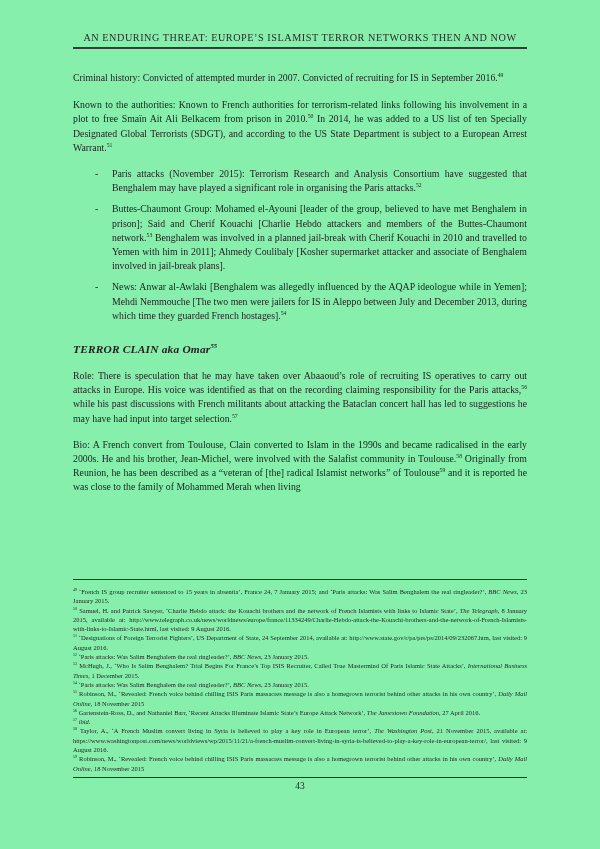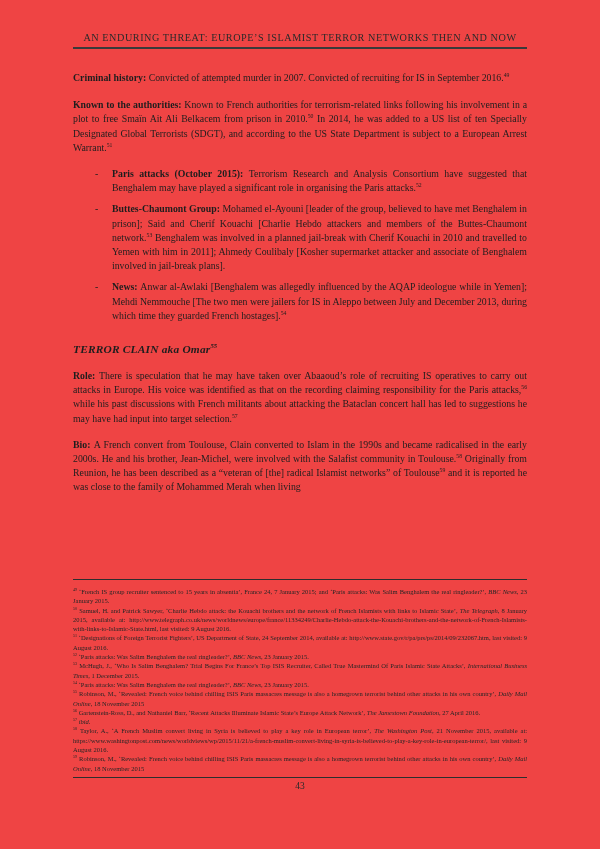--- a/index.html
+++ b/index.html
@@ -1,21 +1,21 @@
 <!DOCTYPE html>
 <html><head>
 <meta charset="utf-8">
 <style>
   html, body { margin: 0; padding: 0; background: #e8e8e8; }
   .page {
     position: relative;
     width: 600px;
     height: 849px;
     margin: 0 auto;
-    background: #ef4444;
+    background: #86efac;
     font-family: "Liberation Serif", "DejaVu Serif", serif;
     color: #1e1e1e;
     box-sizing: border-box;
     padding: 32px 73px 0 73px;
     overflow: hidden;
   }
   .header-title {
     text-align: center;
     font-size: 10.2px;
     letter-spacing: 0.55px;
@@ -31,21 +31,21 @@
   .para {
     margin: 13px 0 0 0;
     font-size: 9.8px;
     line-height: 14.2px;
     text-align: justify;
   }
   .para.first { margin-top: 22px; }
   .para.label { margin-top: 15px; }
   .para.role { margin-top: 13px; }
   .para.bio  { margin-top: 12px; }
-  .b { font-weight: bold; }
+  .b { font-weight: normal; }
   .i { font-style: italic; }
   sup {
     font-size: 58%;
     vertical-align: super;
     line-height: 0;
     letter-spacing: 0;
   }
   .bullets { margin-top: 12px; }
   .bullet { display: flex; margin-top: 7px; }
   .bullet:first-child { margin-top: 0; }
@@ -105,21 +105,21 @@
 
   <main>
     <p class="para first"><span class="b">Criminal history: </span><span>Convicted of attempted murder in 2007. Convicted of recruiting for IS in September 2016.</span><sup>49</sup></p>
 
     <p class="para"><span class="b">Known to the authorities: </span><span>Known to French authorities for terrorism-related links following his involvement in a plot to free Smaïn Ait Ali Belkacem from prison in 2010.</span><sup>50</sup><span> In 2014, he was added to a US list of ten Specially Designated Global Terrorists (SDGT), and according to the US State Department is subject to a European Arrest Warrant.</span><sup>51</sup></p>
 
 
     <div class="bullets">
         <div class="bullet">
           <span class="marker">-</span>
-          <div class="bullet-body"><span class="b">Paris attacks (October 2015): </span><span>Terrorism Research and Analysis Consortium have suggested that Benghalem may have played a significant role in organising the Paris attacks.</span><sup>52</sup></div>
+          <div class="bullet-body"><span class="b">Paris attacks (November 2015): </span><span>Terrorism Research and Analysis Consortium have suggested that Benghalem may have played a significant role in organising the Paris attacks.</span><sup>52</sup></div>
         </div>
         <div class="bullet">
           <span class="marker">-</span>
           <div class="bullet-body"><span class="b">Buttes-Chaumont Group: </span><span>Mohamed el-Ayouni [leader of the group, believed to have met Benghalem in prison]; Said and Cherif Kouachi [Charlie Hebdo attackers and members of the Buttes-Chaumont network.</span><sup>53</sup><span> Benghalem was involved in a planned jail-break with Cherif Kouachi in 2010 and travelled to Yemen with him in 2011]; Ahmedy Coulibaly [Kosher supermarket attacker and associate of Benghalem involved in jail-break plans].</span></div>
         </div>
         <div class="bullet">
           <span class="marker">-</span>
           <div class="bullet-body"><span class="b">News: </span><span>Anwar al-Awlaki [Benghalem was allegedly influenced by the AQAP ideologue while in Yemen]; Mehdi Nemmouche [The two men were jailers for IS in Aleppo between July and December 2013, during which time they guarded French hostages].</span><sup>54</sup></div>
         </div>
       </div>

